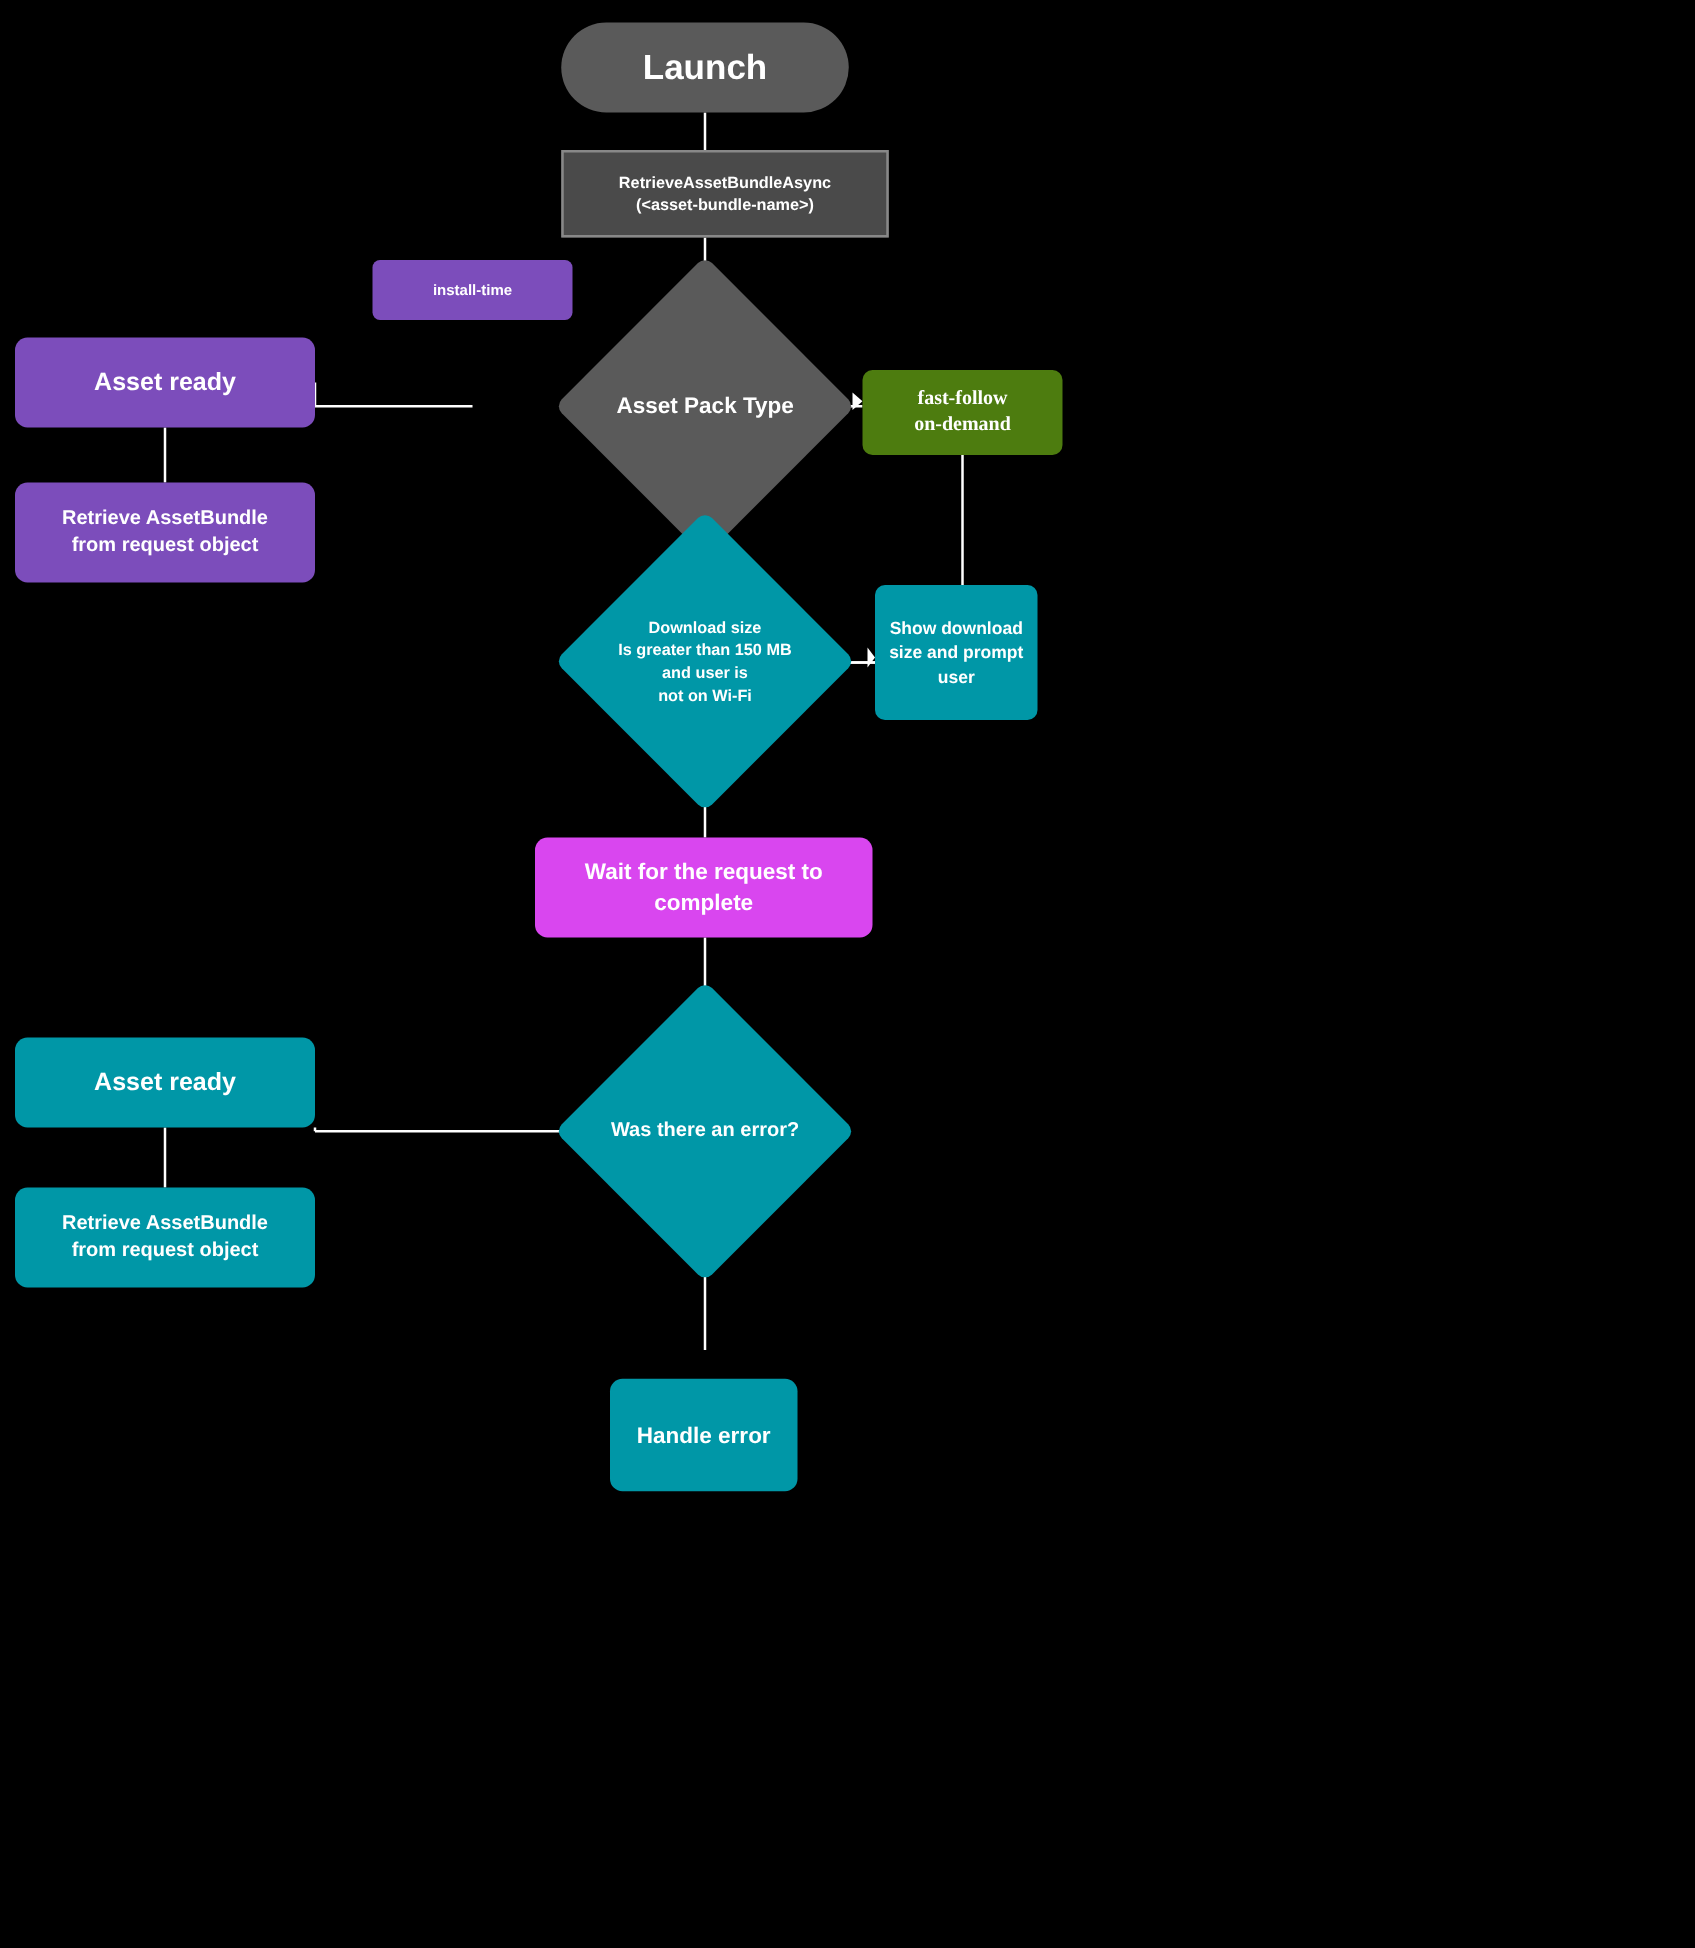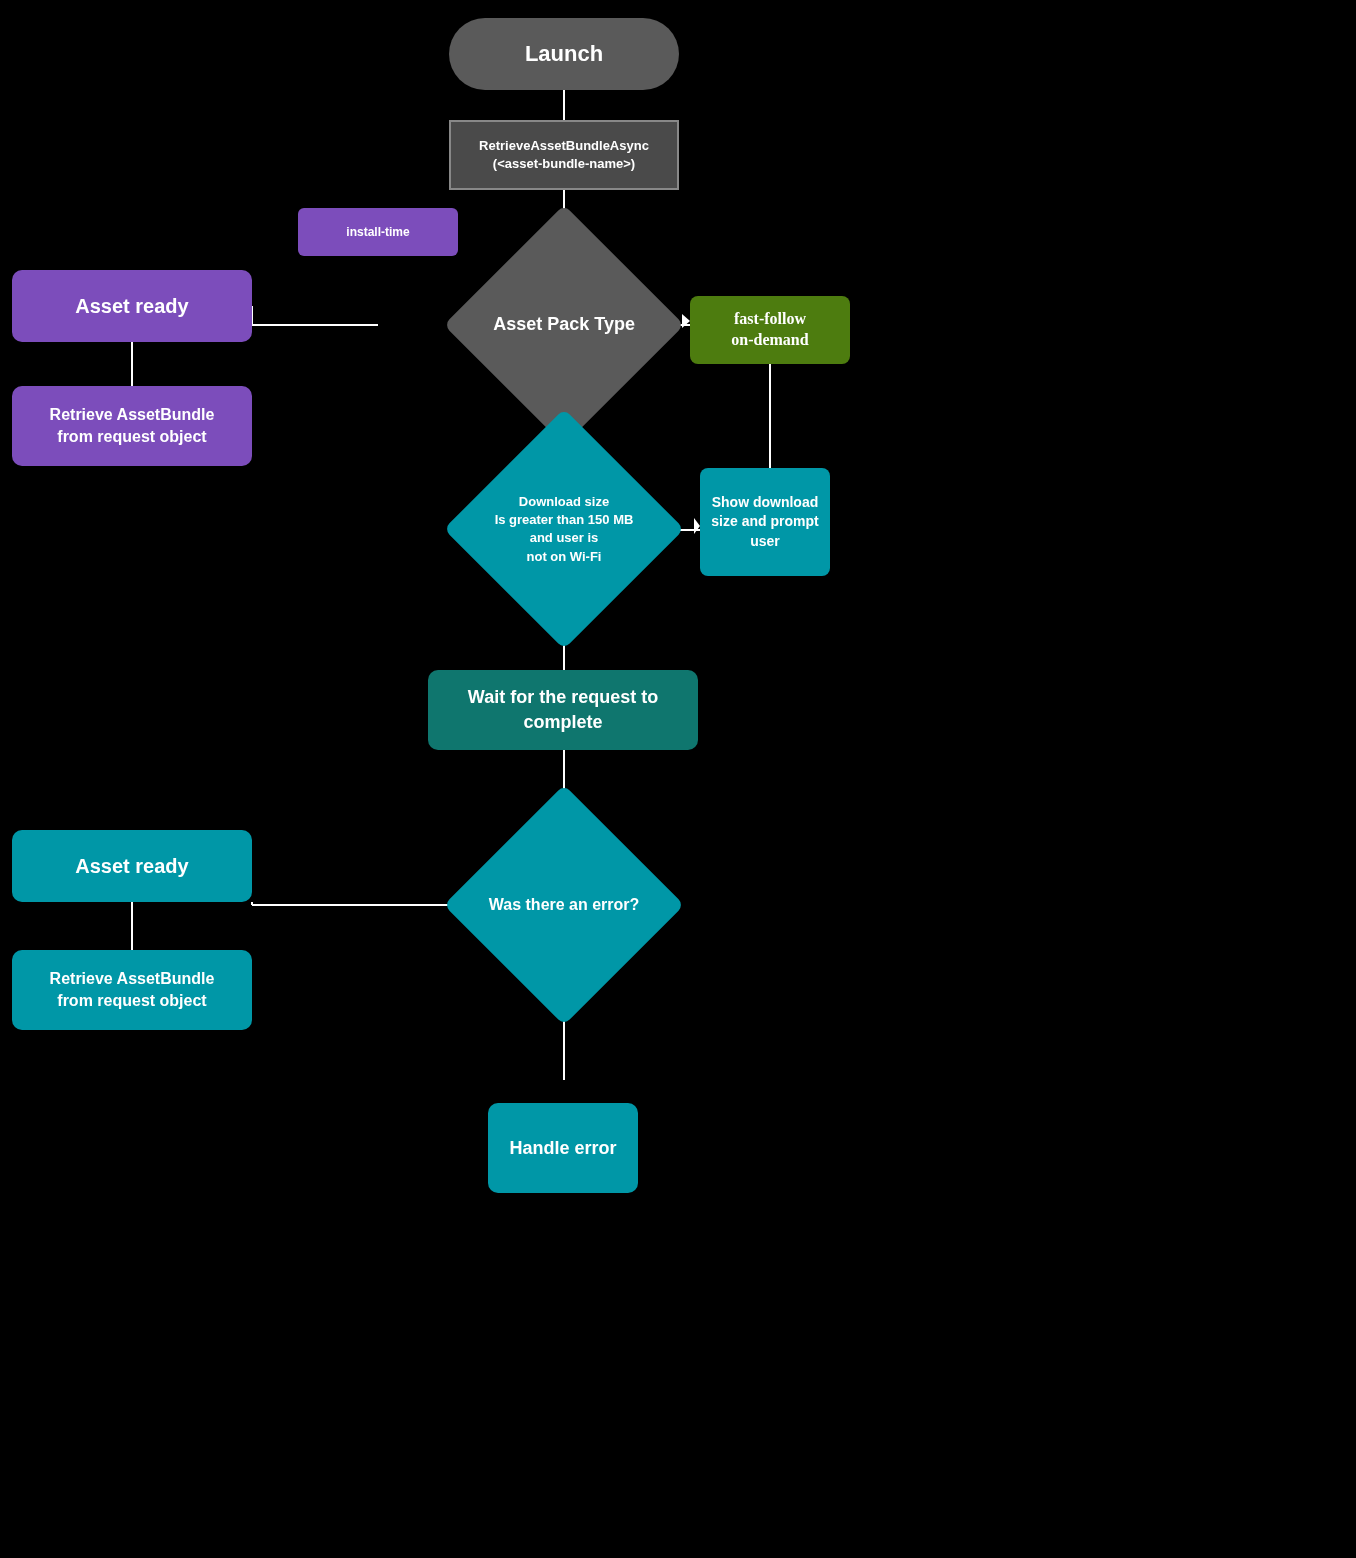--- a/index.html
+++ b/index.html
@@ -38,26 +38,26 @@
     }
 
     
     .node-launch {
       width: 230px;
       height: 72px;
       background: #5a5a5a;
       border-radius: 36px;
       left: 449px;
       top: 18px;
-      font-size: 22px;
+      font-size: 28px;
     }
 
     
     .node-retrieve-async {
-      width: 230px;
+      width: 262px;
       height: 70px;
       background: #4a4a4a;
       border: 2px solid #888;
       left: 449px;
       top: 120px;
       font-size: 13px;
       line-height: 1.4;
     }
 
     
@@ -155,21 +155,21 @@
       left: 700px;
       top: 468px;
       font-size: 14px;
       line-height: 1.4;
     }
 
     
     .node-wait-request {
       width: 270px;
       height: 80px;
-      background: #0f766e;
+      background: #d946ef;
       border-radius: 10px;
       left: 428px;
       top: 670px;
       font-size: 18px;
       line-height: 1.4;
     }
 
     
     .node-error-diamond {
       width: 170px;

